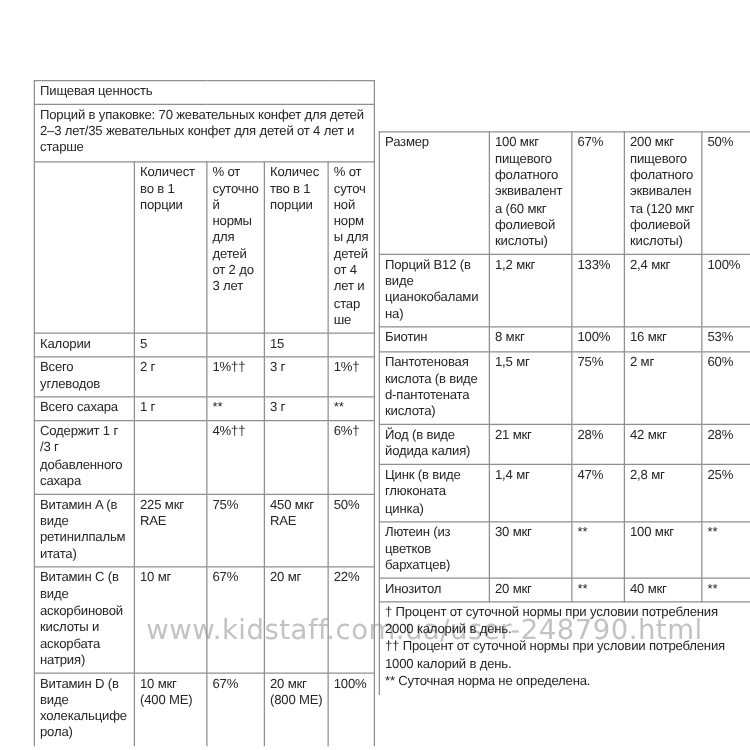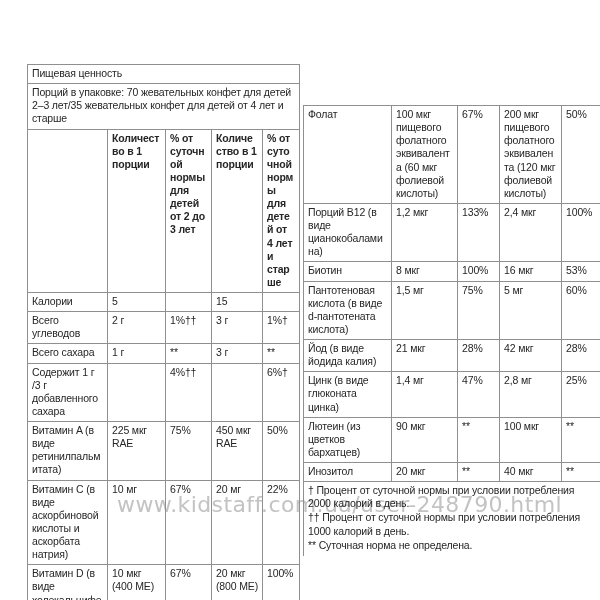--- a/index.html
+++ b/index.html
@@ -35,21 +35,21 @@
   }
   td, th {
     border: 1px solid #8f8f8f;
     padding: 2px 4px 3px 4px;
     vertical-align: top;
     text-align: left;
     font-weight: normal;
     overflow-wrap: break-word;
   }
   .bold { font-weight: normal; }
-  .header-row th { font-weight: bold; }
+  .header-row th { font-weight: normal; }
   .left-table  { left: 27px;  top: 64px;  width: 272px; }
   .right-table { left: 303px; top: 105px; width: 300px; }
   
   .left-table tbody:last-of-type tr:last-child td { border-bottom: none; }
   
   .right-table td:last-child, .right-table th:last-child { border-right: none; }
   .right-table .footnotes-cell { border-bottom: none; border-right: none; }
   .footnote { margin: 0 4px 1px 0; }
 </style>
 </head>
@@ -138,21 +138,21 @@
   <table class="right-table">
     <colgroup>
       <col style="width:88px">
         <col style="width:66px">
         <col style="width:42px">
         <col style="width:62px">
         <col style="width:42px">
     </colgroup>
     <tbody>
         <tr>
-          <td>Фолат</td>
+          <td>Размер</td>
           <td>100 мкг пищевого фолатного эквивалента (60 мкг фолиевой кислоты)</td>
           <td>67%</td>
           <td>200 мкг пищевого фолатного эквивалента (120 мкг фолиевой кислоты)</td>
           <td>50%</td>
         </tr>
         <tr>
           <td>Порций B12 (в виде цианокобаламина)</td>
           <td>1,2 мкг</td>
           <td>133%</td>
           <td>2,4 мкг</td>
@@ -162,40 +162,40 @@
           <td>Биотин</td>
           <td>8 мкг</td>
           <td>100%</td>
           <td>16 мкг</td>
           <td>53%</td>
         </tr>
         <tr>
           <td>Пантотеновая кислота (в виде d-пантотената кислота)</td>
           <td>1,5 мг</td>
           <td>75%</td>
-          <td>5 мг</td>
+          <td>2 мг</td>
           <td>60%</td>
         </tr>
         <tr>
           <td>Йод (в виде йодида калия)</td>
           <td>21 мкг</td>
           <td>28%</td>
           <td>42 мкг</td>
           <td>28%</td>
         </tr>
         <tr>
           <td>Цинк (в виде глюконата цинка)</td>
           <td>1,4 мг</td>
           <td>47%</td>
           <td>2,8 мг</td>
           <td>25%</td>
         </tr>
         <tr>
           <td>Лютеин (из цветков бархатцев)</td>
-          <td>90 мкг</td>
+          <td>30 мкг</td>
           <td>**</td>
           <td>100 мкг</td>
           <td>**</td>
         </tr>
         <tr>
           <td>Инозитол</td>
           <td>20 мкг</td>
           <td>**</td>
           <td>40 мкг</td>
           <td>**</td>

